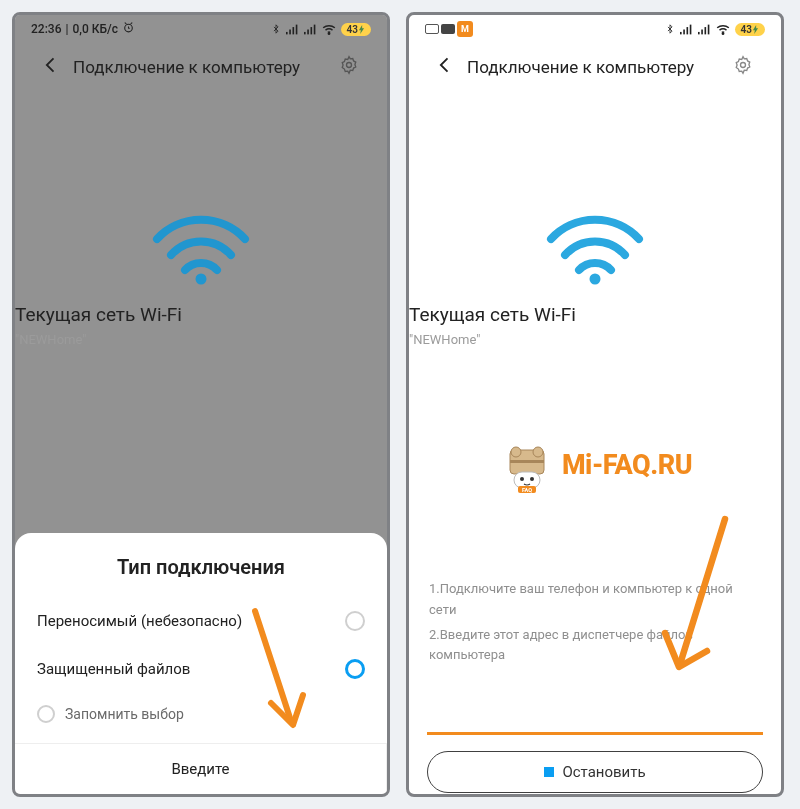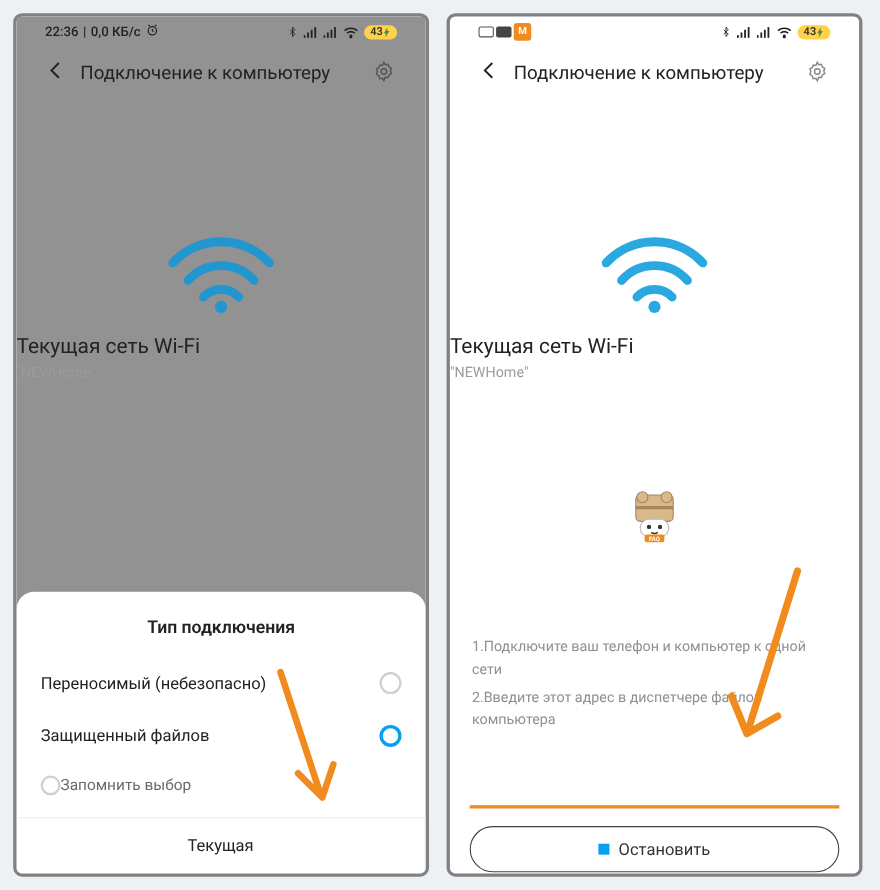--- a/index.html
+++ b/index.html
@@ -11,21 +11,21 @@
       border-radius: 8px;
       overflow: hidden;
       position: relative;
       background: #fff;
     }
     .status-bar {
       height: 28px;
       display: flex;
       align-items: center;
       justify-content: space-between;
-      padding: 0 26px;
+      padding: 0 16px;
       font-size: 12px;
       color: #222;
       background: transparent;
       position: relative;
       z-index: 3;
     }
     .status-left { display: flex; align-items: center; gap: 4px; font-weight: 500; }
     .status-right { display: flex; align-items: center; gap: 5px; }
     .status-right .ico { display: inline-flex; align-items: center; }
     .battery-badge {
@@ -58,35 +58,35 @@
     .wifi-net { font-size: 13px; color: #9b9b9b; }
     .overlay {
       position: absolute; inset: 0; background: rgba(60,60,60,0.56); z-index: 2;
     }
     .sheet {
       position: absolute; bottom: 0; left: 0; right: 0;
       background: #fff; z-index: 5;
       border-top-left-radius: 16px; border-top-right-radius: 16px;
       padding-top: 22px;
     }
-    .sheet-title { text-align: center; font-size: 16px; font-weight: 600; color: #222; margin-bottom: 18px; }
+    .sheet-title { text-align: center; font-size: 20px; font-weight: 600; color: #222; margin-bottom: 18px; }
     .radio-row {
       display: flex; align-items: center; justify-content: space-between;
       padding: 14px 22px; font-size: 15px; color: #222;
     }
     .radio-circle {
       width: 20px; height: 20px; border-radius: 50%;
       border: 2px solid #cfcfcf; position: relative;
     }
     .radio-circle.selected { border-color: #0a9ef2; border-width: 3px; }
     .radio-circle.selected::after {
       content:""; position:absolute; inset:3px; border-radius:50%; background:#fff;
     }
     .remember-row {
-      display: flex; align-items: center; padding: 12px 22px 20px;
+      display: flex; align-items: center; gap: 10px; padding: 12px 22px 20px;
       font-size: 14px; color: #6a6a6a;
     }
     .remember-circle { width: 18px; height: 18px; border-radius: 50%; border: 2px solid #cfcfcf; }
     .sheet-actions { display: flex; border-top: 1px solid #eee; }
     .sheet-btn { flex:1; text-align: center; padding: 16px 0; font-size: 15px; }
     .sheet-btn.cancel { color: #222; border-right: 1px solid #eee; }
     .sheet-btn.ok { color: #0a9ef2; font-weight: 500; }
 
     .logo-block {
       position: absolute; top: 345px; left: 0; right: 0;
@@ -219,21 +219,21 @@
     </div>
     <div class="radio-row">
       <span>Защищенный файлов</span>
       <span class="radio-circle selected"></span>
     </div>
     <div class="remember-row">
       <span class="remember-circle"></span>
       <span>Запомнить выбор</span>
     </div>
     <div class="sheet-actions">
-      <div class="sheet-btn cancel">Текущая</div>
+      <div class="sheet-btn cancel">Введите</div>
     </div>
   </div>
 
   <div class="arrow" style="left:218px; top:588px;">
     <svg width="90" height="150" viewBox="0 0 90 150">
       <defs>
           <filter id="r1" x="-10%" y="-10%" width="120%" height="120%">
             <feTurbulence baseFrequency="0.02" numOctaves="1" result="n"></feTurbulence>
             <feDisplacementMap in="SourceGraphic" in2="n" scale="2"></feDisplacementMap>
           </filter>
@@ -327,20 +327,21 @@
           <circle cx="18" cy="16" r="5" fill="#d7b98c" stroke="#a8865a"></circle>
           <circle cx="40" cy="16" r="5" fill="#d7b98c" stroke="#a8865a"></circle>
           <rect x="16" y="36" width="26" height="16" rx="8" fill="#fff" stroke="#bbb"></rect>
           <circle cx="24" cy="43" r="2" fill="#333"></circle>
           <circle cx="34" cy="43" r="2" fill="#333"></circle>
           <path d="M26 48q3 2 6 0" stroke="#333" fill="none" stroke-width="1.2"></path>
           <rect x="20" y="50" width="18" height="7" rx="2" fill="#f28b1e"></rect>
           <text x="29" y="56" font-size="5.5" fill="#fff" text-anchor="middle" font-weight="bold">FAQ</text>
         </svg>
       </span>
+      <span class="logo-text">Mi-FAQ.RU</span>
     </div>
 
     <div class="instructions">
       <div>1.Подключите ваш телефон и компьютер к одной сети</div>
       <div style="height:4px"></div>
       <div>2.Введите этот адрес в диспетчере файлов компьютера</div>
     </div>
 
     <div class="ftp-underline"></div>
 

